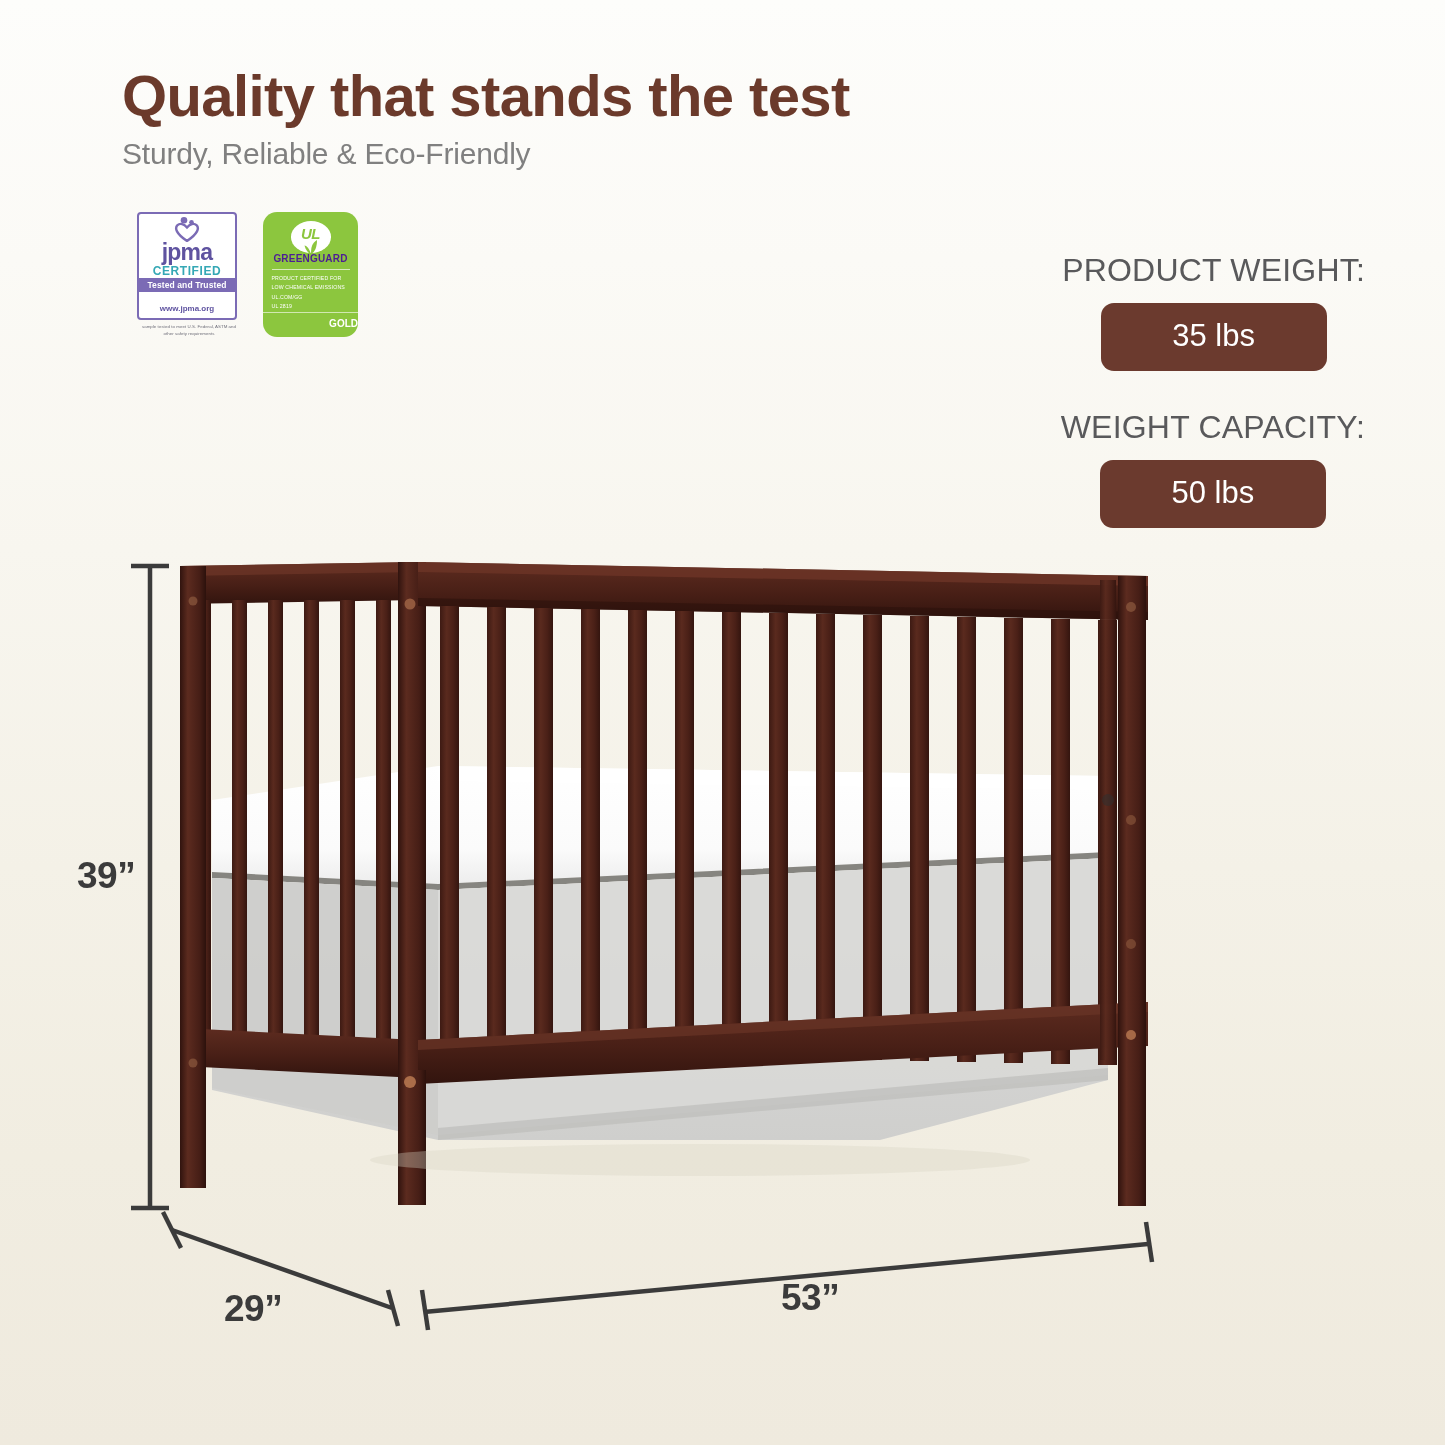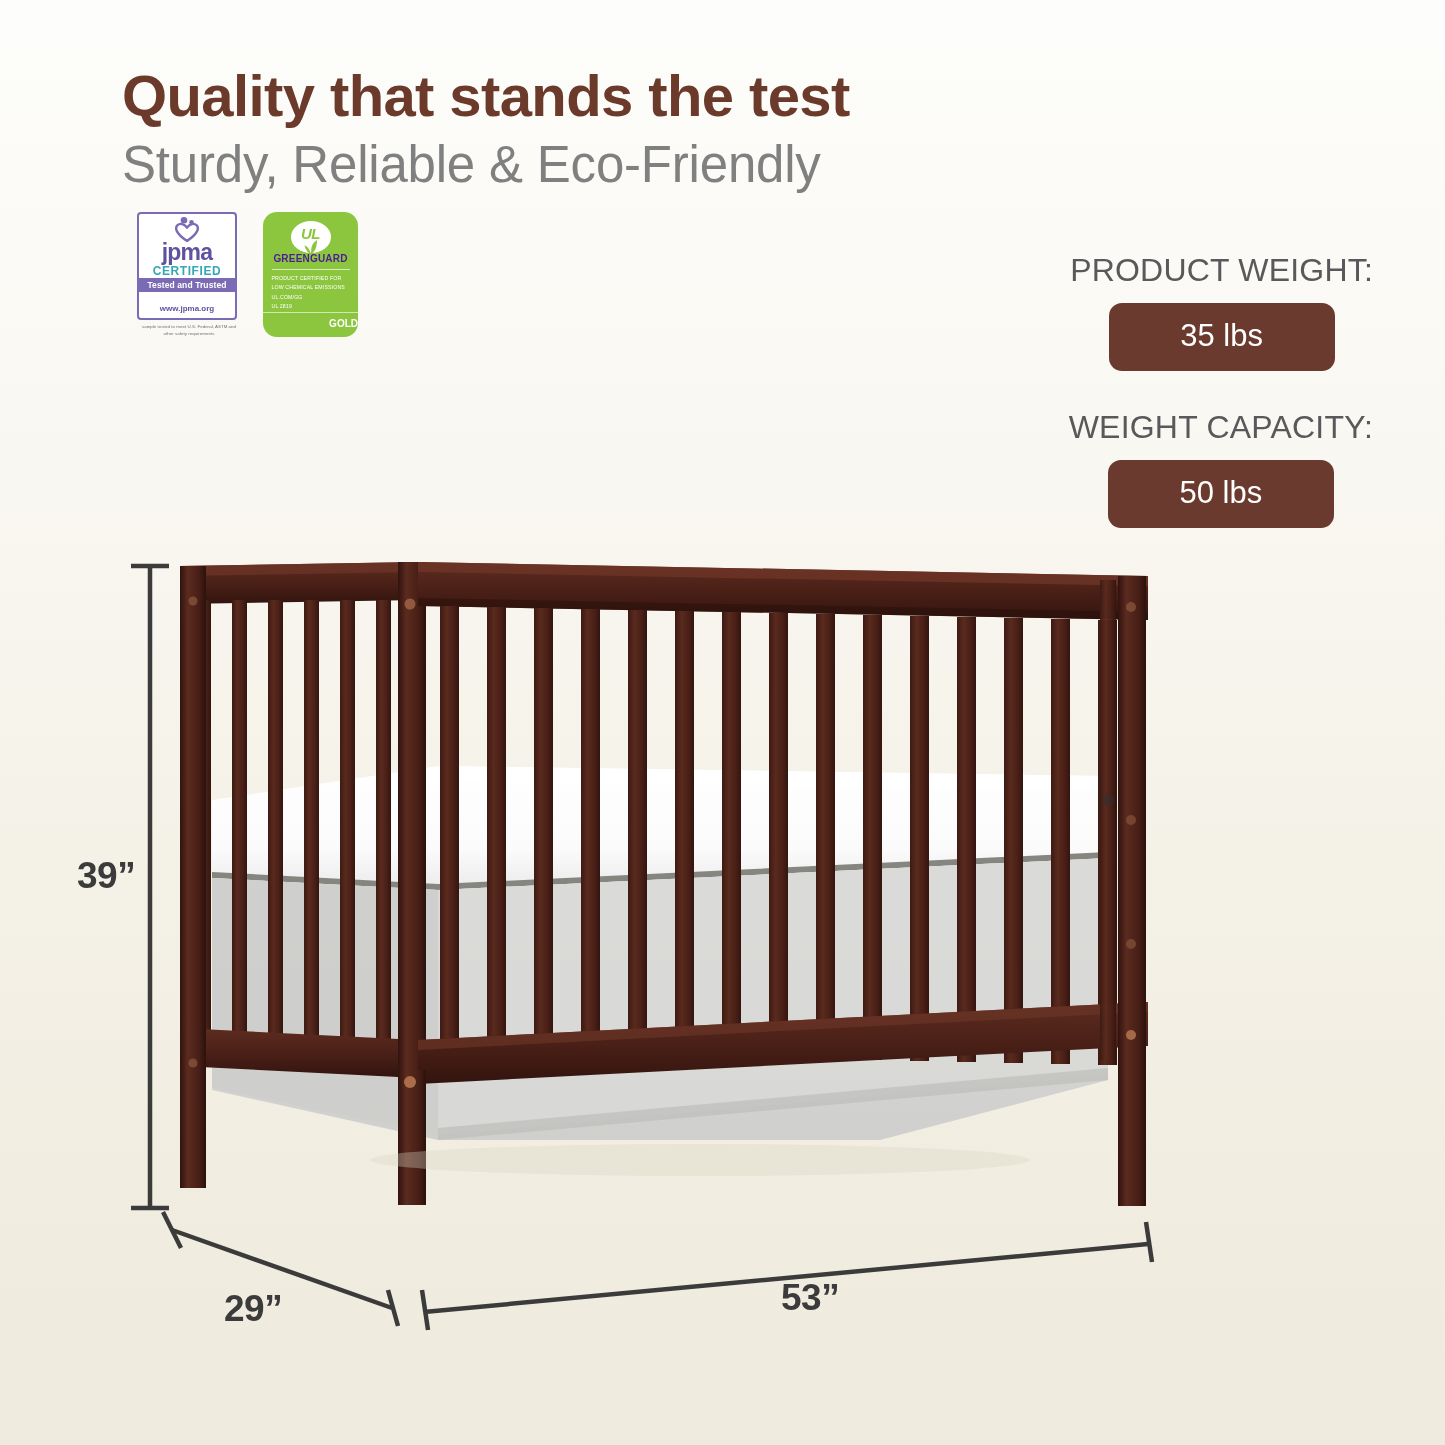--- a/index.html
+++ b/index.html
@@ -34,21 +34,21 @@
   #headline {
     font-size: 58px;
     font-weight: 700;
     letter-spacing: -0.6px;
     color: #6b3a2b;
     line-height: 1.04;
     white-space: nowrap;
   }
   #subheadline {
     margin-top: 12px;
-    font-size: 51px;
+    font-size: 30px;
     font-weight: 400;
     color: #808080;
     letter-spacing: -0.2px;
     line-height: 1.06;
     white-space: nowrap;
   }
 
   
   #badge-row {
     position: absolute;
@@ -194,21 +194,21 @@
     font-weight: 600;
     color: #ffffff;
     padding-bottom: 8px;
     border-top: 1px solid rgba(255,255,255,0.6);
     padding-top: 5px;
   }
 
   
   #spec-panel {
     position: absolute;
-    right: 72px;
+    right: 80px;
     top: 252px;
     display: flex;
     flex-direction: column;
     align-items: flex-end;
   }
   .spec-label {
     font-size: 32px;
     color: #59595b;
     letter-spacing: 0.2px;
     white-space: nowrap;

